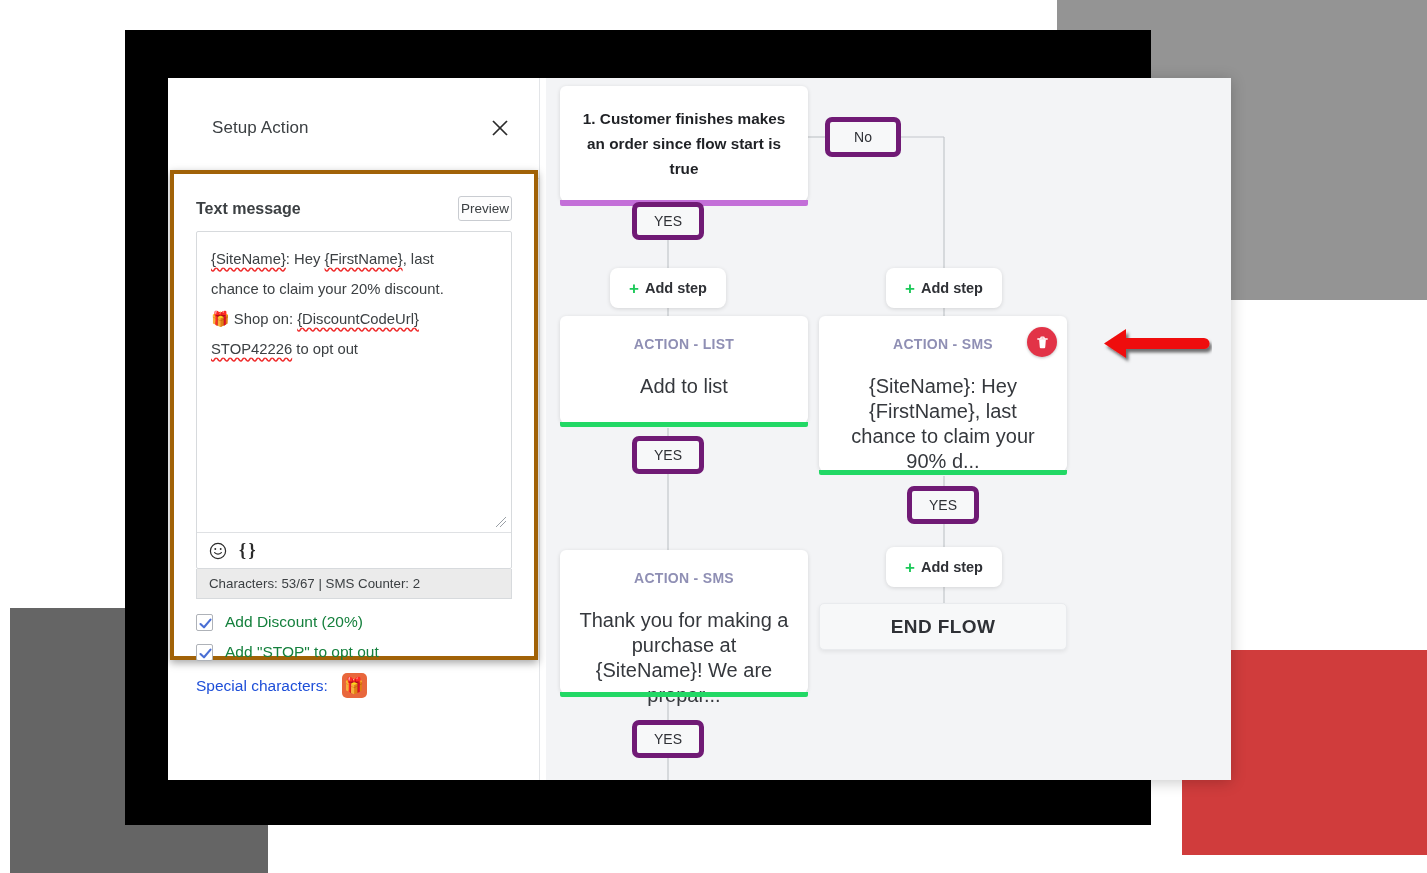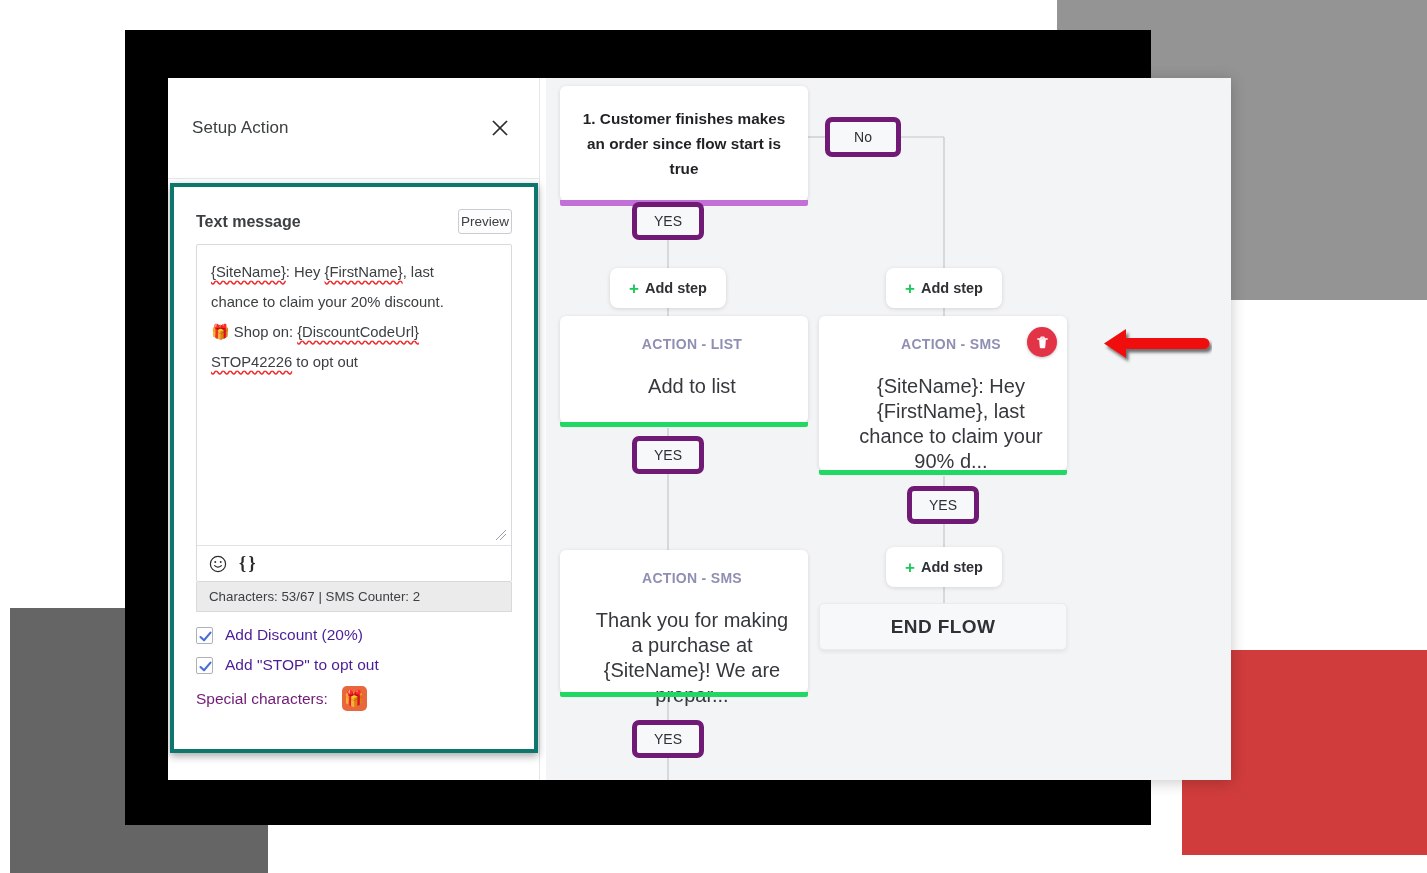--- a/index.html
+++ b/index.html
@@ -29,33 +29,34 @@
     display: flex;
   }
 
   
   .panel { width: 372px; height: 100%; background:#fff; position: relative;
            border-right: 1px solid #e3e5e8; flex: 0 0 372px; }
   .panel-header {
     height: 101px; border-bottom: 1px solid #e6e8ea;
     display: flex; align-items: center; justify-content: space-between;
     padding: 0 24px 0 24px;
+    margin-left: 20px;
   }
   .panel-title { font-size: 17px; color:#3c4043; letter-spacing:.1px; }
   .close-btn {
     width: 26px; height: 26px; border: none; background: transparent;
     cursor: pointer; position: relative; padding:0;
   }
   .close-btn svg { display:block; }
 
   
   .redbox {
-    position: absolute; left: 2px; top: 105px;
-    width: 368px; height: 570px;
-    border: 4px solid #0f766e;
+    position: absolute; left: 2px; top: 92px;
+    width: 368px; height: 490px;
+    border: 4px solid #a16207;
     background: #ffffff;
     box-shadow: 0 3px 8px rgba(0,0,0,.35);
   }
   .redbox-inner { padding: 22px 22px 0 22px; height:100%; }
 
   .tm-row { display:flex; align-items:center; justify-content:space-between; margin-bottom: 10px; }
   .tm-label { font-size: 16px; font-weight: 700; color:#3c4043; }
   .preview-btn {
     font-size: 13.5px; color:#3c4043; background:#fdfdfd;
     border:1px solid #c9ccd1; border-radius:3px; padding: 4px 2px; cursor:pointer;
@@ -84,35 +85,35 @@
   .counter {
     background:#ebebeb; border:1px solid #d7dadd; border-top:none;
     padding: 7px 12px; font-size: 13.3px; color:#3c4043;
   }
 
   .checks { margin-top: 14px; }
   .check-row { display:flex; align-items:center; gap:12px; margin-bottom: 12px; }
   .cb { width:17px; height:17px; border:1px solid #aeb2b8; border-radius:2px;
         background:#fff; position:relative; cursor:pointer; flex:0 0 17px; }
   .cb svg { position:absolute; left:1px; top:1px; }
-  .check-label { font-size:15.5px; color:#4c1d95; }
+  .check-label { font-size:15.5px; color:#15803d; }
 
   .special-row { display:flex; align-items:center; gap:14px; margin-top: 4px; }
-  .special-label { font-size:15.5px; color:#701a75; }
+  .special-label { font-size:15.5px; color:#1d4ed8; }
   .gift-chip {
     width:25px; height:25px; background:#e8673c; border-radius:5px;
     display:flex; align-items:center; justify-content:center; cursor:pointer;
     font-size:16px; line-height:1;
   }
 
   
   .canvas { flex:1; position:relative; background:#f3f4f6; overflow:hidden;margin-left:6px; }
 
   .node { position:absolute; background:#fff; border-radius:6px;
-          box-shadow: 0 1px 4px rgba(0,0,0,.13); padding-left: 16px; }
+          box-shadow: 0 1px 4px rgba(0,0,0,.13); }
   .node-accent { position:absolute; left:0; right:0; bottom:-4px; height:5px; border-radius:0 0 2px 2px; }
 
   .trigger { left: 14px; top: 8px; width: 248px; padding: 20px 18px; }
   .trigger-text { font-size:15.3px; font-weight:700; color:#1f2125; line-height:25px; text-align:center; }
 
   .pill {
     position:absolute; background:#f7f8f9; border:5px solid #701a75;
     border-radius:7px; display:flex; align-items:center; justify-content:center;
     font-size:14px; color:#2f3136;
   }

